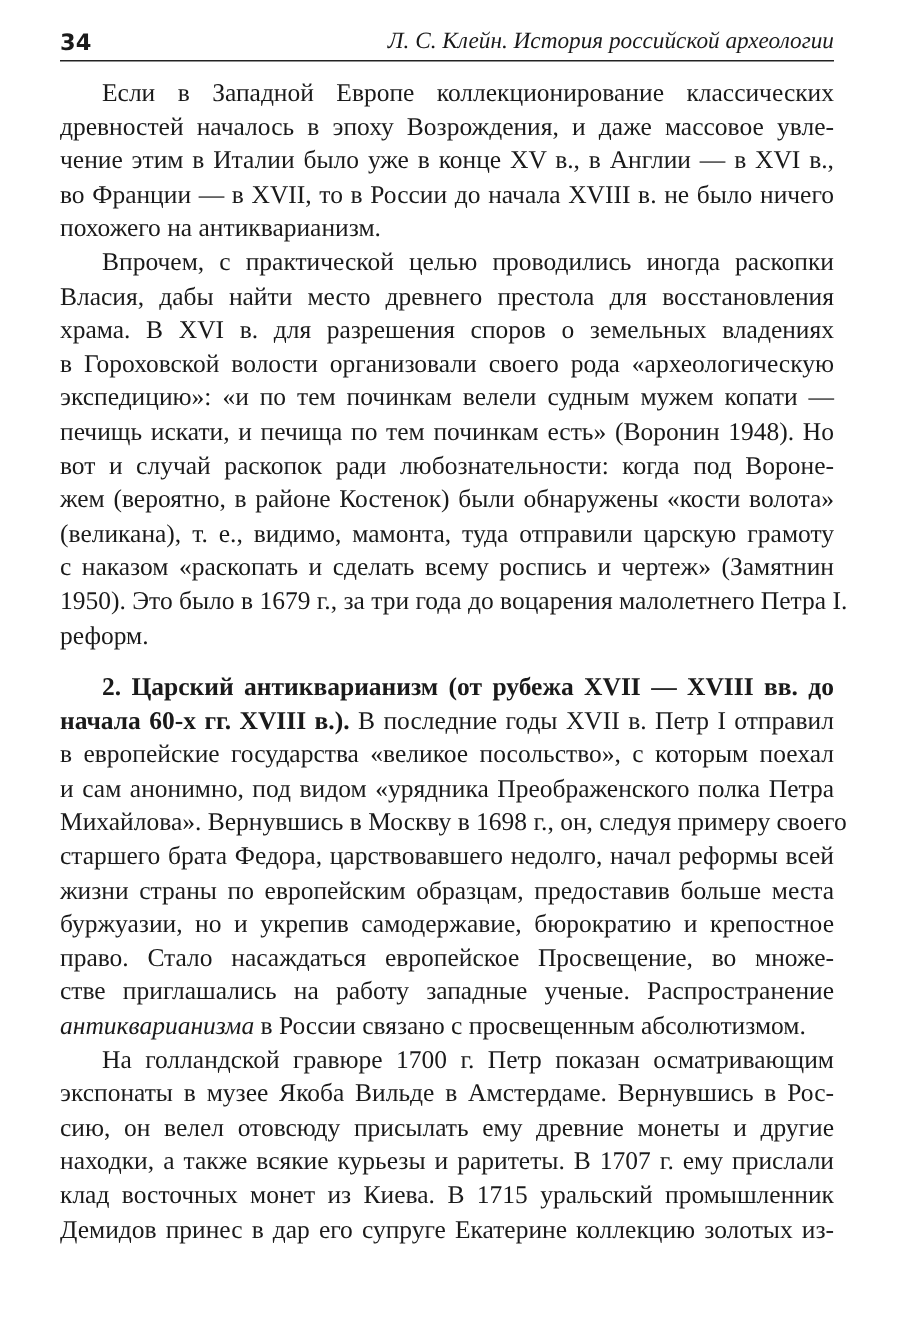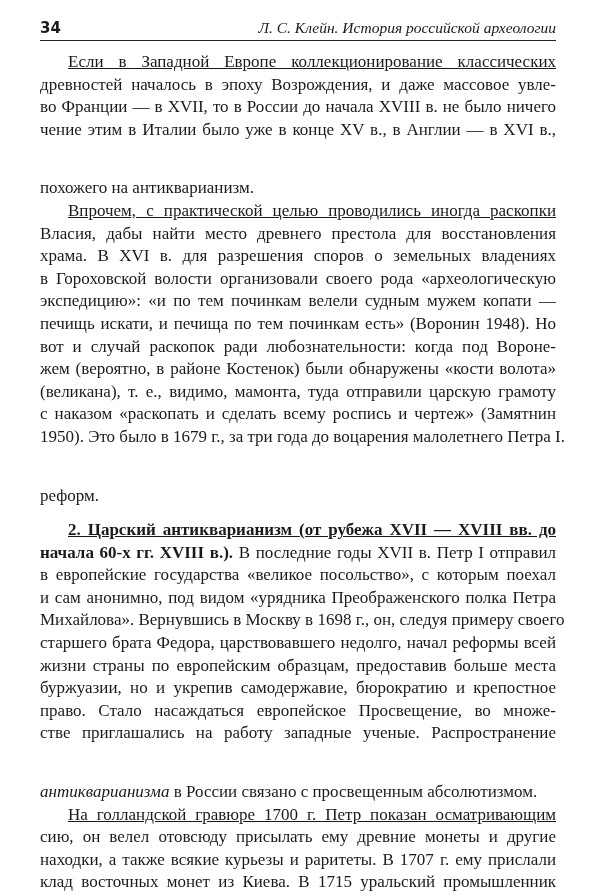--- a/index.html
+++ b/index.html
@@ -3,42 +3,42 @@
 <meta charset="utf-8">
 <style>
   html, body { margin: 0; padding: 0; background: #ffffff; }
   body { width: 600px; height: 895px; overflow: hidden; position: relative; color: #1a1a1a; }
   .page { position: absolute; left: 40px; top: 0; width: 516px; }
   .header { position: absolute; left: 0; top: 14px; width: 516px; height: 26px; border-bottom: 1.5px solid #222; }
   .page-number { position: absolute; left: 0; bottom: 3px; font-family: "DejaVu Sans", sans-serif; font-weight: bold; font-size: 15px; }
   .running-title { position: absolute; right: 0; bottom: 3px; font-family: "Liberation Serif", serif; font-style: italic; font-size: 15.5px; text-align: right; }
   .body-text { position: absolute; left: 0; top: 51px; width: 516px; font-family: "Liberation Serif", serif; font-size: 17px; line-height: 22.6px; text-align: justify; }
   .line { display: block; white-space: nowrap; text-align-last: justify; text-align: justify; height: 22.6px; }
-  .line.last { text-align-last: left; margin-top: 36px; }
-  .indent { padding-left: 28px; text-decoration: underline; }
+  .line.last { text-align-last: left; }
+  .indent { padding-left: 28px; }
   .gap { height: 12px; }
   b { font-weight: bold; }
   i { }
 </style>
 </head>
 <body>
 
 <div class="page">
   <div class="header">
     <span class="page-number">34</span>
     <span class="running-title">Л. С. Клейн. История российской археологии</span>
   </div>
 
   <div class="body-text">
 
     <div>
       <span class="line indent">Если в Западной Европе коллекционирование классических</span>
       <span class="line">древностей началось в эпоху Возрождения, и даже массовое увле-</span>
+      <span class="line">чение этим в Италии было уже в конце XV в., в Англии — в XVI в.,</span>
       <span class="line">во Франции — в XVII, то в России до начала XVIII в. не было ничего</span>
-      <span class="line">чение этим в Италии было уже в конце XV в., в Англии — в XVI в.,</span>
       <span class="line last">похожего на антикварианизм.</span>
     </div>
 
     <div>
       <span class="line indent">Впрочем, с практической целью проводились иногда раскопки</span>
       <span class="line">Власия, дабы найти место древнего престола для восстановления</span>
       <span class="line">храма. В XVI в. для разрешения споров о земельных владениях</span>
       <span class="line">в Гороховской волости организовали своего рода «археологическую</span>
       <span class="line">экспедицию»: «и по тем починкам велели судным мужем копати —</span>
       <span class="line">печищь искати, и печища по тем починкам есть» (Воронин 1948). Но</span>
@@ -61,20 +61,21 @@
       <span class="line">старшего брата Федора, царствовавшего недолго, начал реформы всей</span>
       <span class="line">жизни страны по европейским образцам, предоставив больше места</span>
       <span class="line">буржуазии, но и укрепив самодержавие, бюрократию и крепостное</span>
       <span class="line">право. Стало насаждаться европейское Просвещение, во множе-</span>
       <span class="line">стве приглашались на работу западные ученые. Распространение</span>
       <span class="line last"><i>антикварианизма</i><span> в России связано с просвещенным абсолютизмом.</span></span>
     </div>
 
     <div>
       <span class="line indent">На голландской гравюре 1700 г. Петр показан осматривающим</span>
+      <span class="line">экспонаты в музее Якоба Вильде в Амстердаме. Вернувшись в Рос-</span>
       <span class="line">сию, он велел отовсюду присылать ему древние монеты и другие</span>
       <span class="line">находки, а также всякие курьезы и раритеты. В 1707 г. ему прислали</span>
       <span class="line">клад восточных монет из Киева. В 1715 уральский промышленник</span>
       <span class="line">Демидов принес в дар его супруге Екатерине коллекцию золотых из-</span>
 
     </div>
   </div>
 </div>
 
 </body></html>

